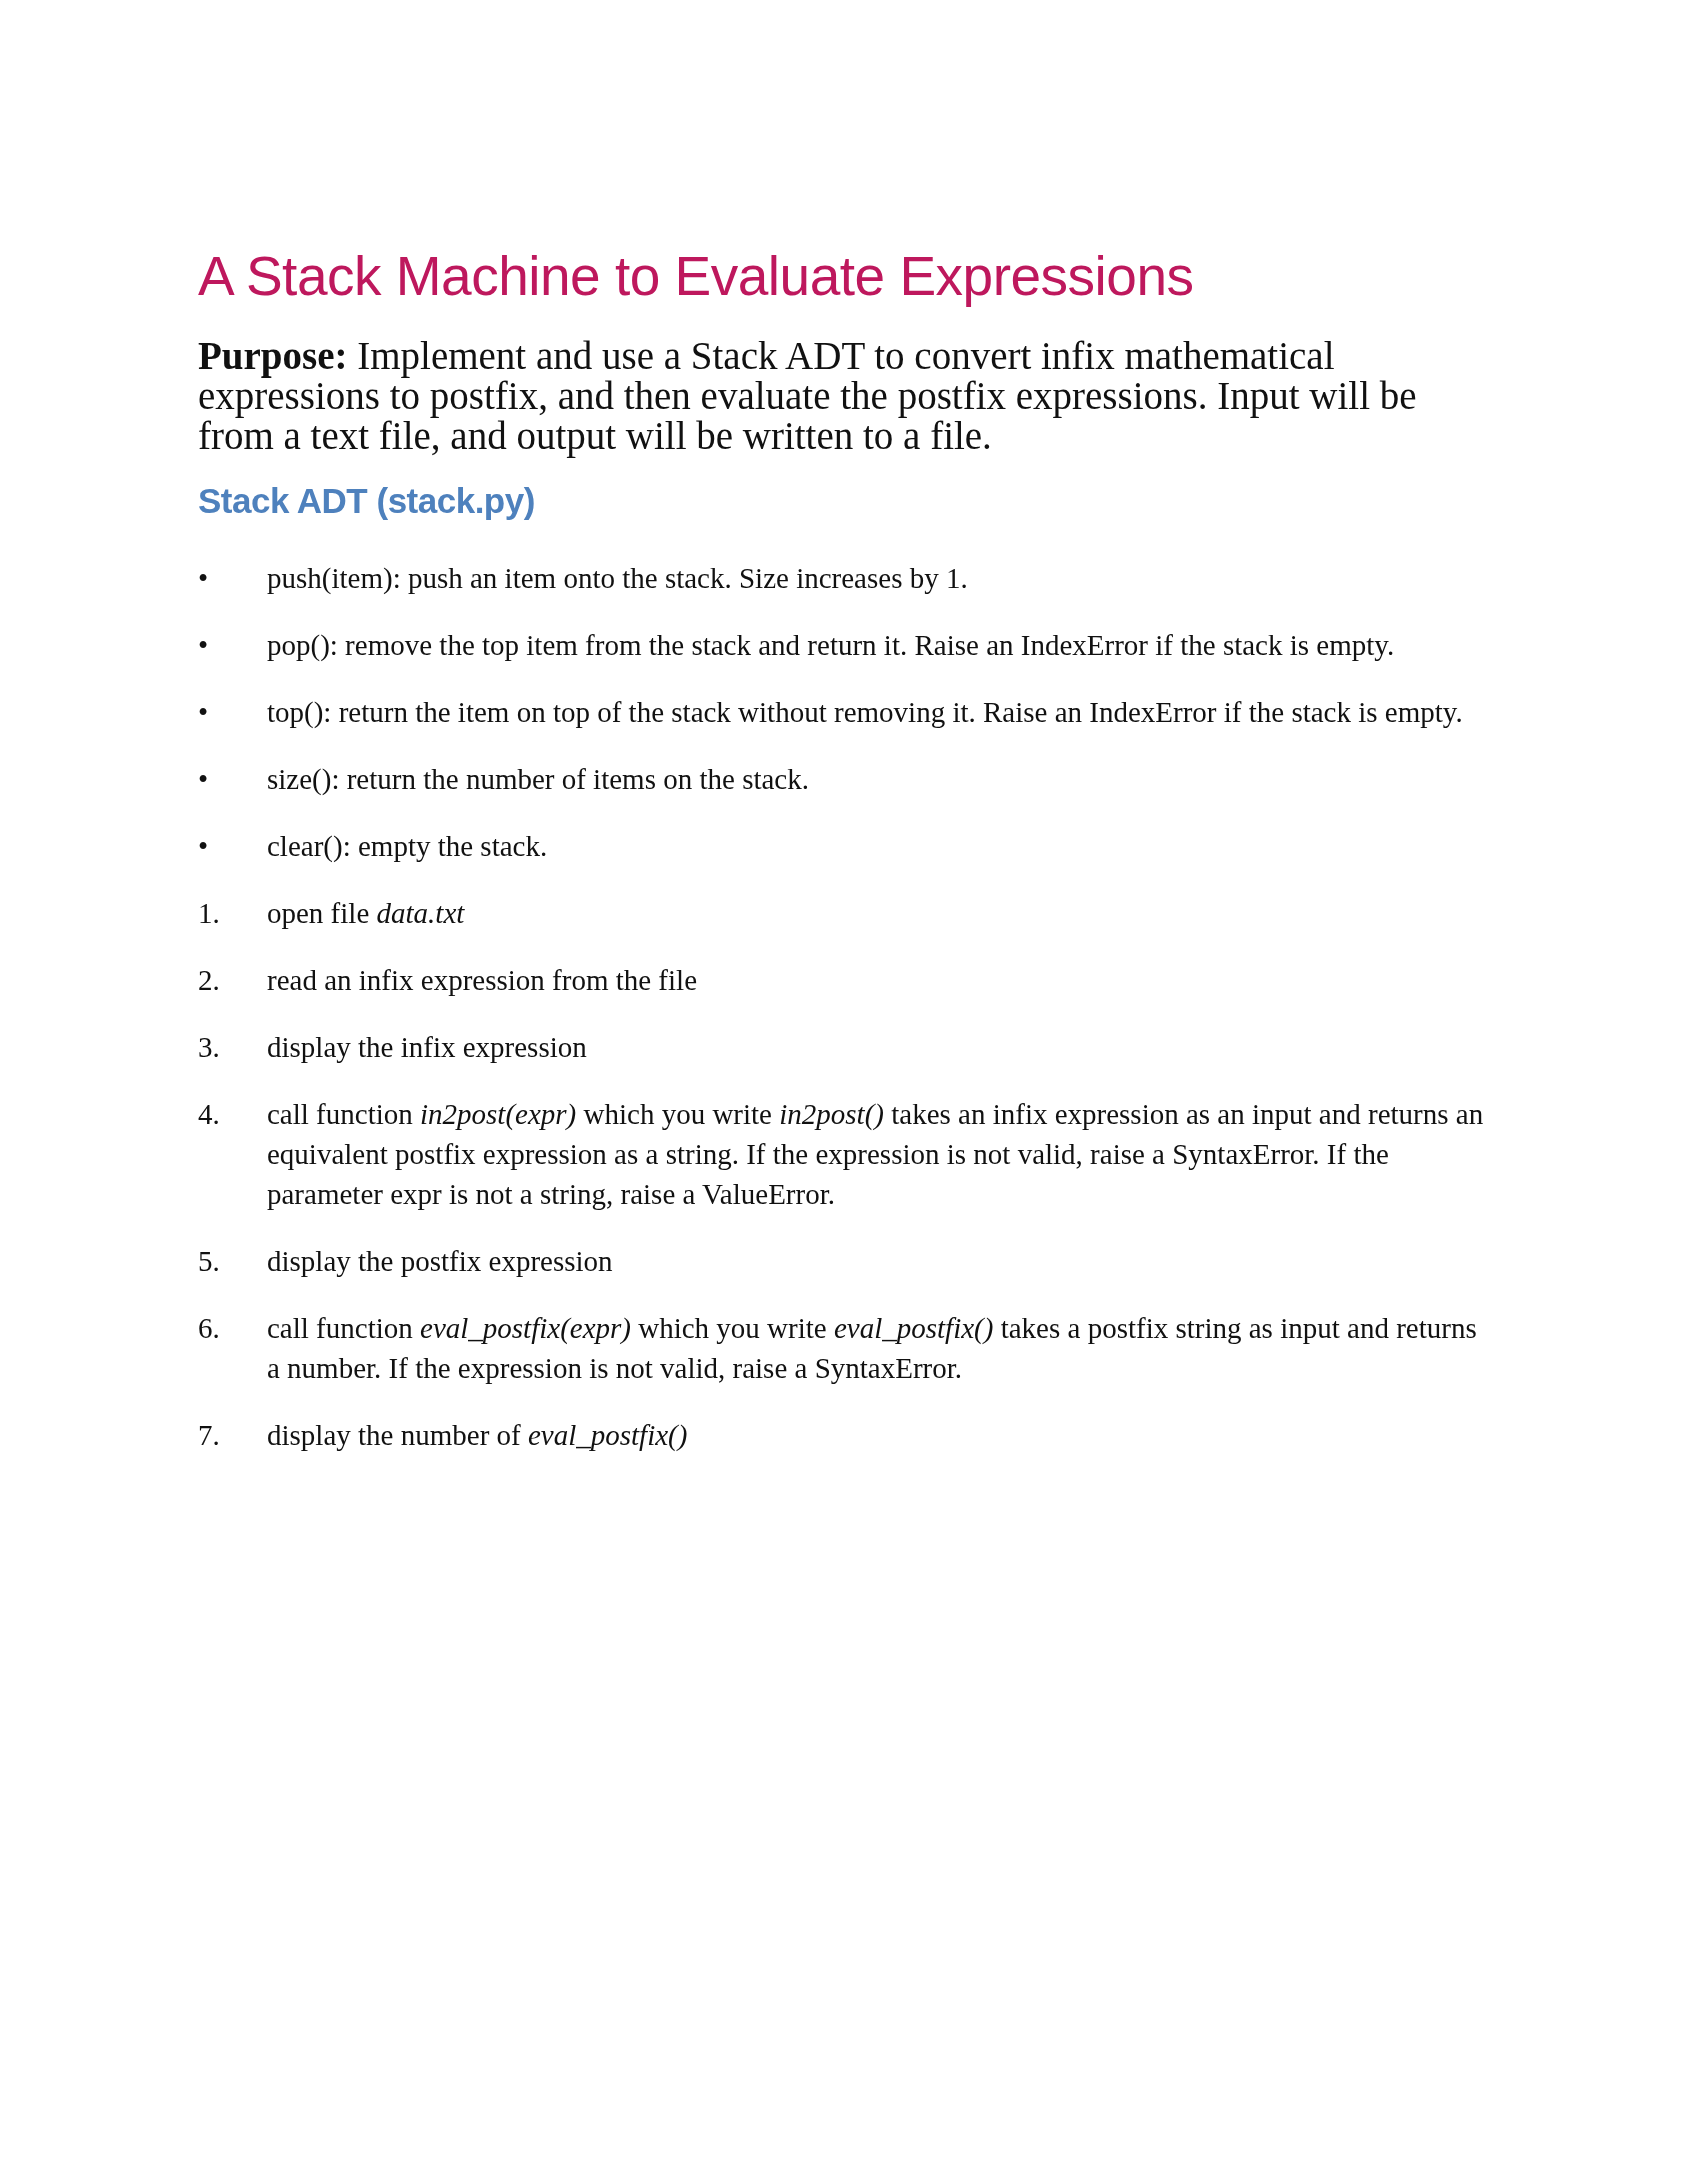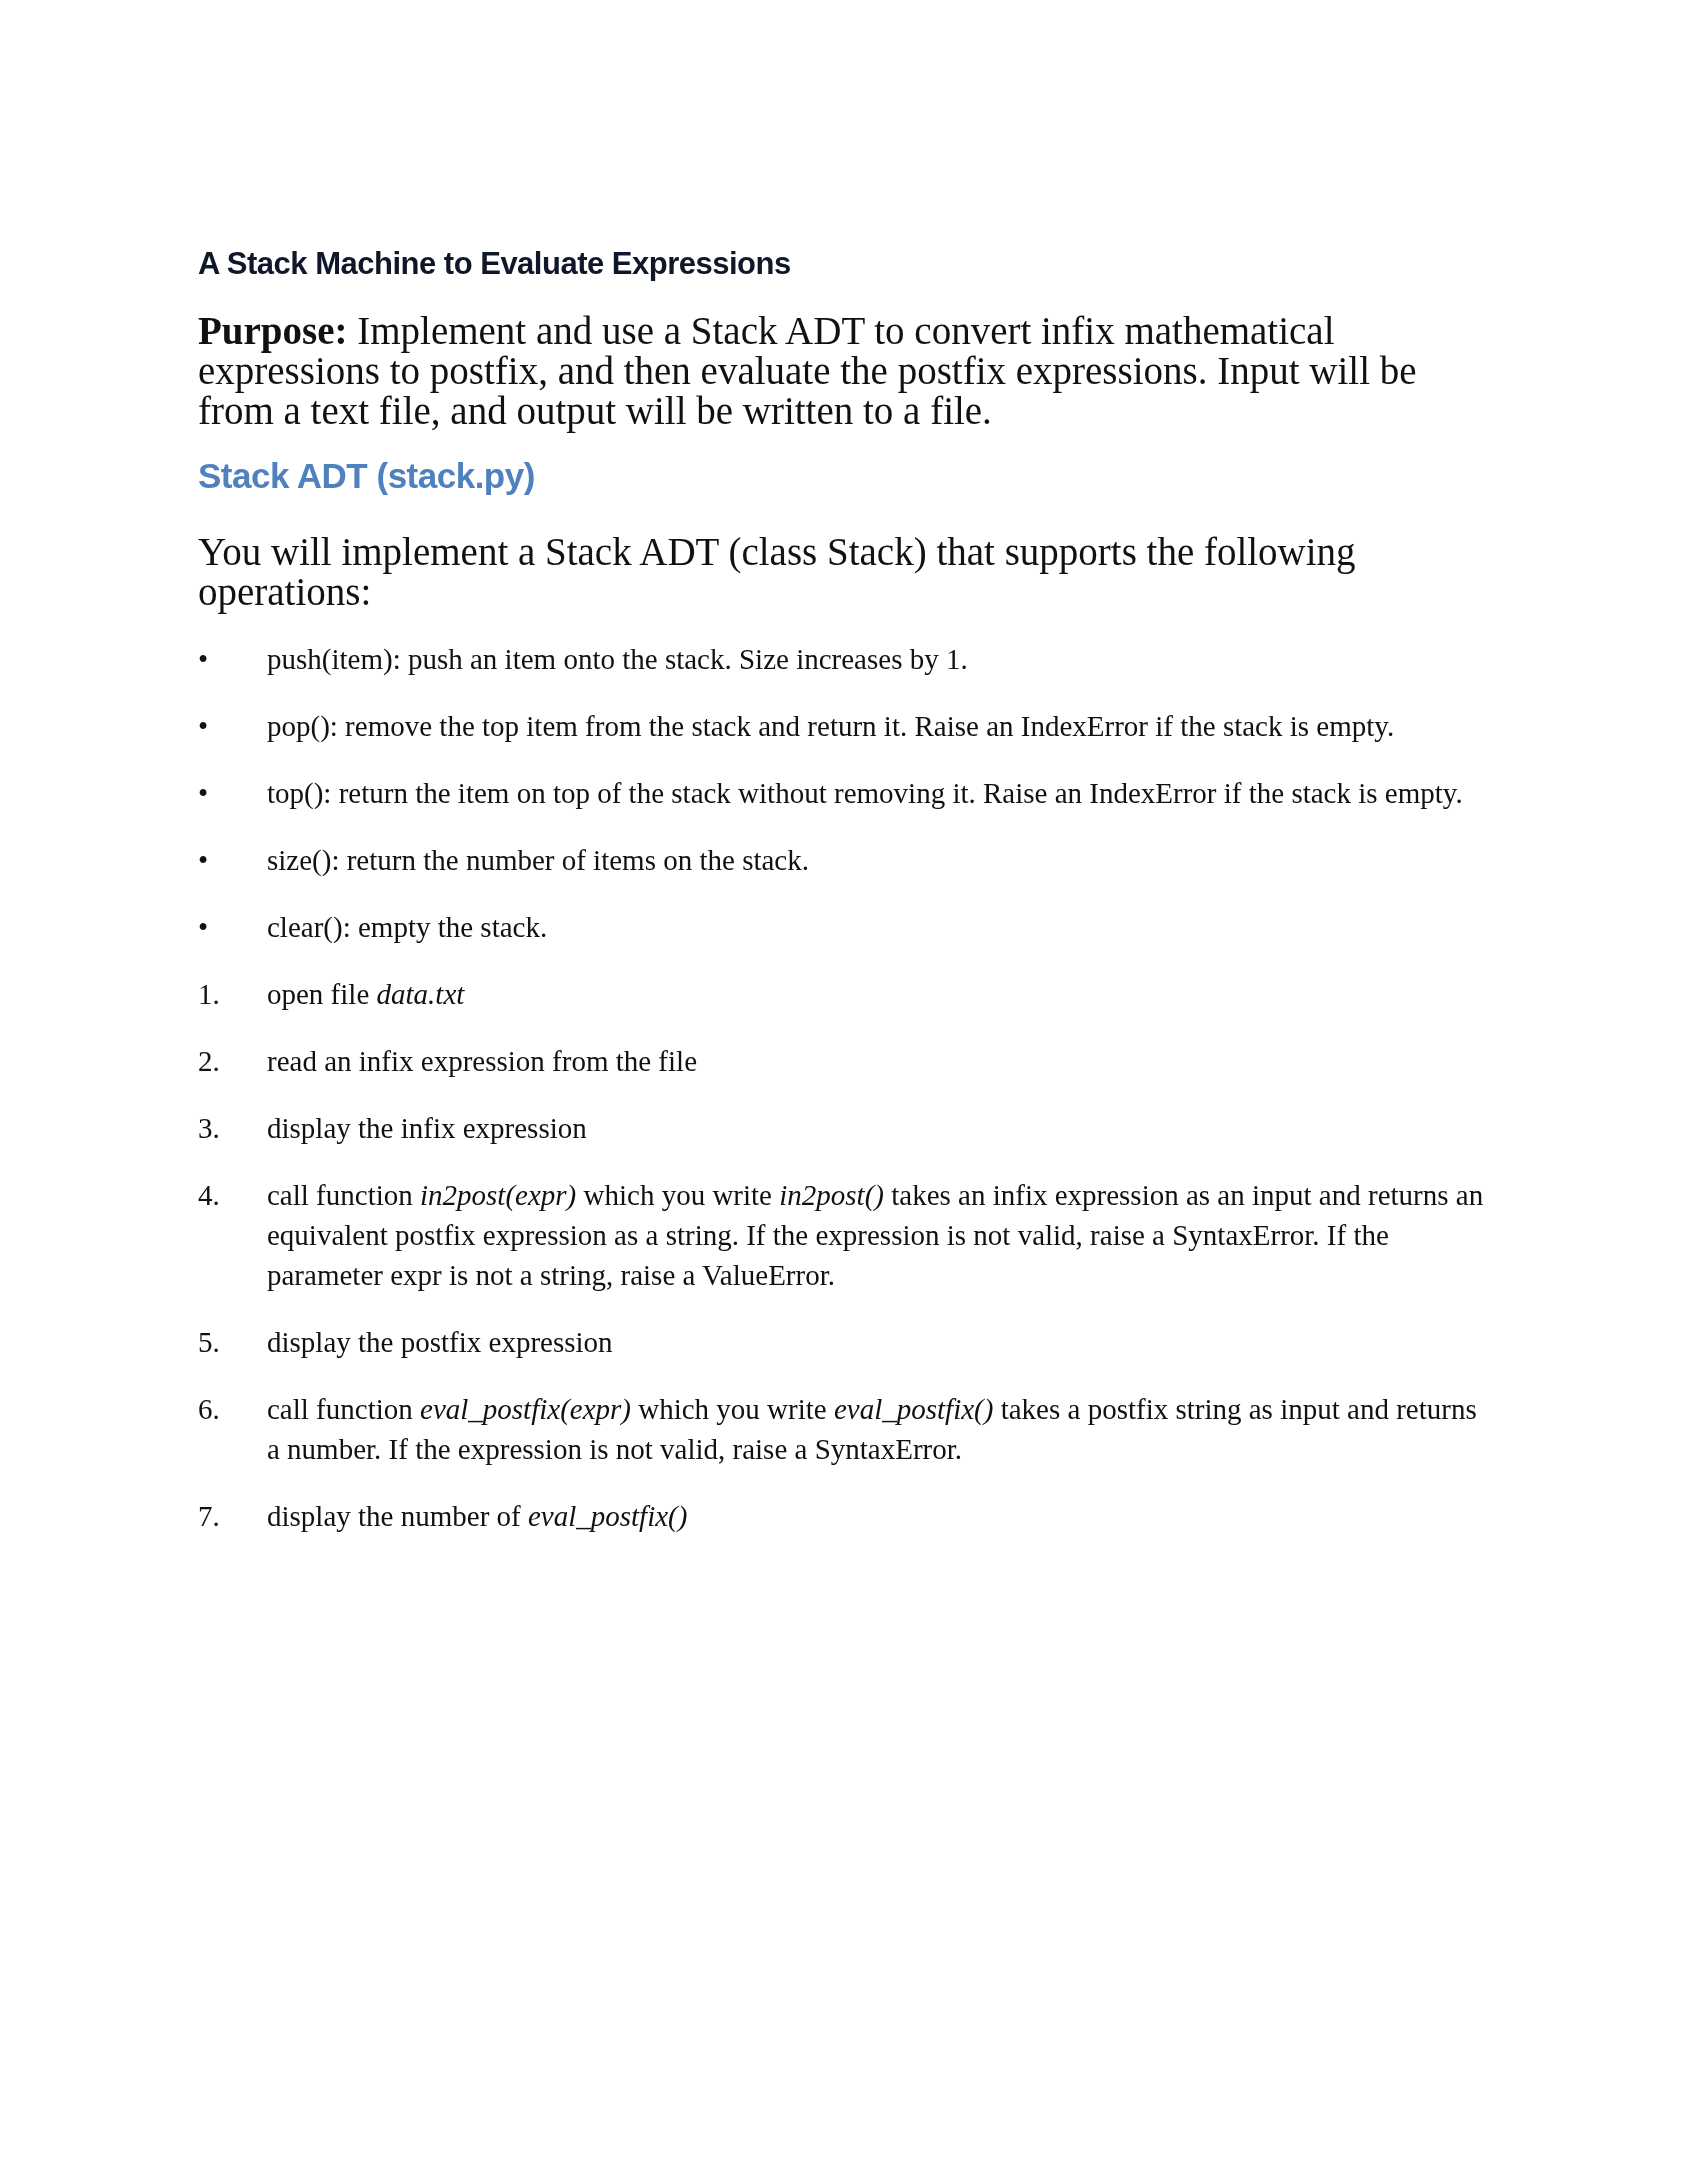--- a/index.html
+++ b/index.html
@@ -9,24 +9,24 @@
     width: 1683px;
     height: 2178px;
     background: #ffffff;
     padding: 248px 198px 0 198px;
     font-family: "Liberation Serif", "DejaVu Serif", serif;
     color: #111111;
     overflow: hidden;
   }
   h1.doc-title {
     font-family: "Liberation Sans", "DejaVu Sans", sans-serif;
-    font-weight: bold;
-    font-size: 31px;
+    font-weight: normal;
+    font-size: 55px;
     line-height: 1.05;
-    color: #0f172a;
+    color: #be185d;
     letter-spacing: -0.5px;
     margin: 0 0 30px 0;
   }
   h2.doc-heading {
     font-family: "Liberation Sans", "DejaVu Sans", sans-serif;
     font-weight: bold;
     font-size: 35px;
     line-height: 1.05;
     color: #4e81bd;
     letter-spacing: -0.5px;
@@ -59,21 +59,20 @@
 <body>
 
 <div class="page">
 
   <h1 class="doc-title">A Stack Machine to Evaluate Expressions</h1>
 
   <p class="body-text"><span class="bold">Purpose:</span><span> Implement and use a Stack ADT to convert infix mathematical expressions to postfix, and then evaluate the postfix expressions. Input will be from a text file, and output will be written to a file.</span></p>
 
   <h2 class="doc-heading">Stack ADT (stack.py)</h2>
 
-  <p class="body-text">You will implement a Stack ADT (class Stack) that supports the following operations:</p>
 
   <div class="doc-list">
       <div class="li">
         <span class="marker">•</span>
         <span class="li-text"><span>push(item): push an item onto the stack. Size increases by 1.</span></span>
       </div>
       <div class="li">
         <span class="marker">•</span>
         <span class="li-text"><span>pop(): remove the top item from the stack and return it. Raise an IndexError if the stack is empty.</span></span>
       </div>

